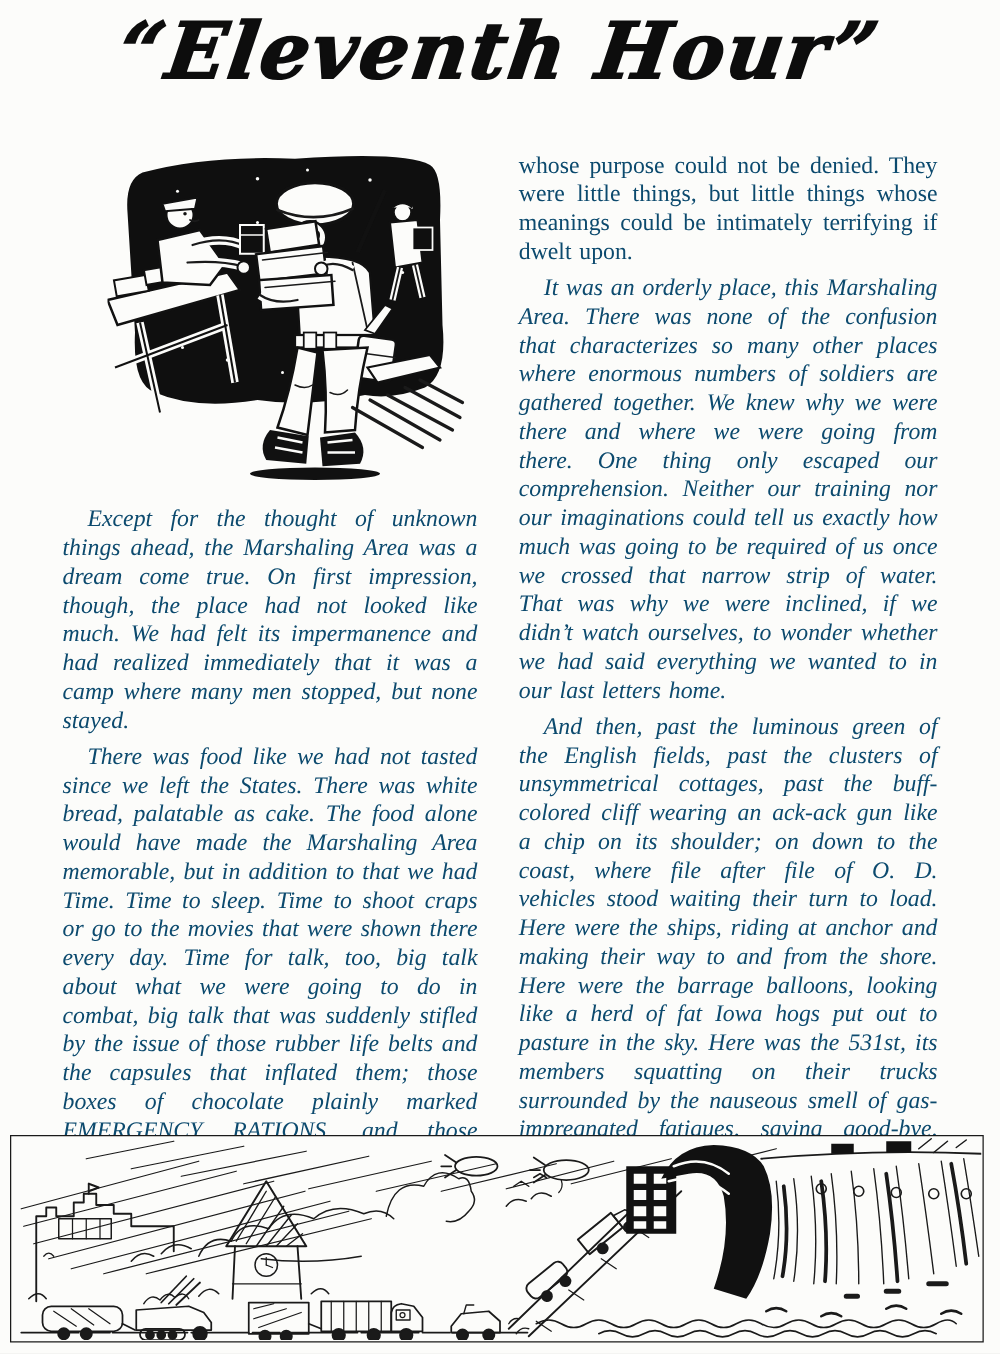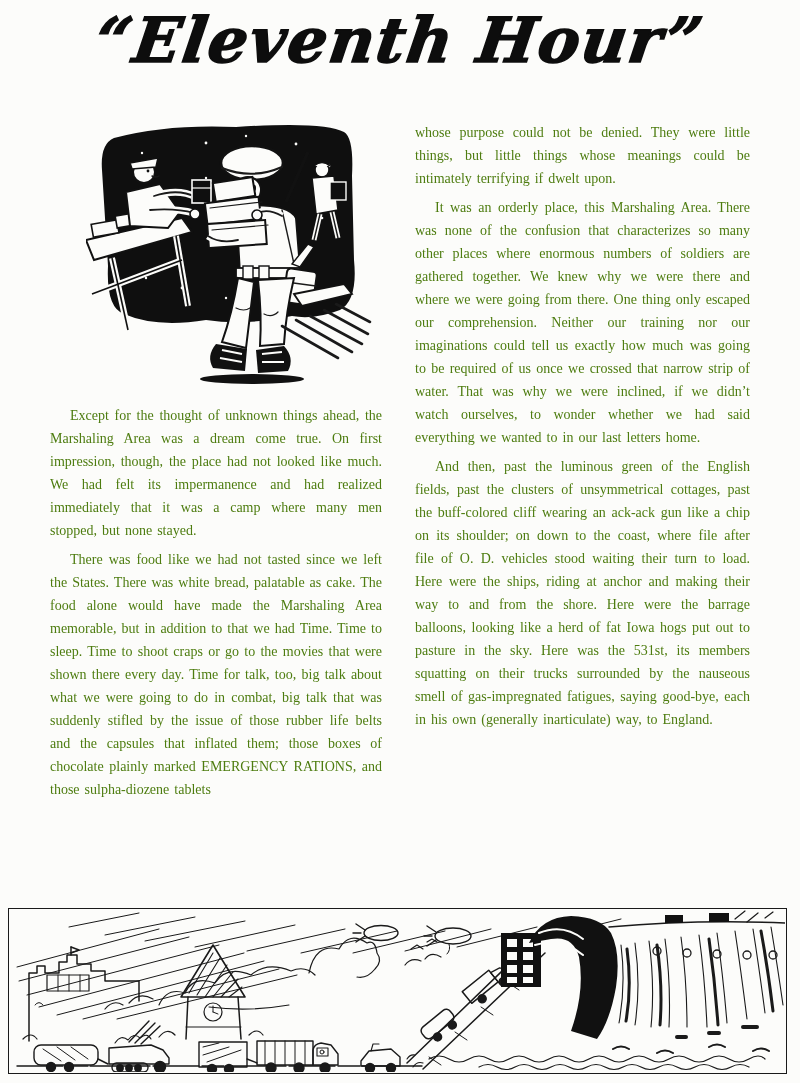--- a/index.html
+++ b/index.html
@@ -31,28 +31,28 @@
     position:absolute;
     top:116px;left:50px;
     width:700px;
     display:flex;
     gap:33px;
   }
   .col{width:332px;}
   .col-right{width:335px;padding-top:5px;}
   .para{
     margin:0;
-    font-size:14px;
+    font-size:19px;
     line-height:23px;
     text-align:justify;
     word-spacing:1.5px;
-    color:#4d7c0f;
+    color:#0c4a6e;
   }
   .para + .para{margin-top:6px;}
-  .indent{text-indent:20px;}
+  .indent{text-indent:20px;font-style:italic;}
   .illus-top{
     width:286px;
     margin:2px 0 16px 36px;
     height:270px;
   }
   .panel{
     position:absolute;
     left:8px;top:908px;
     width:779px;height:166px;
     border:1.6px solid #1a1a1a;

